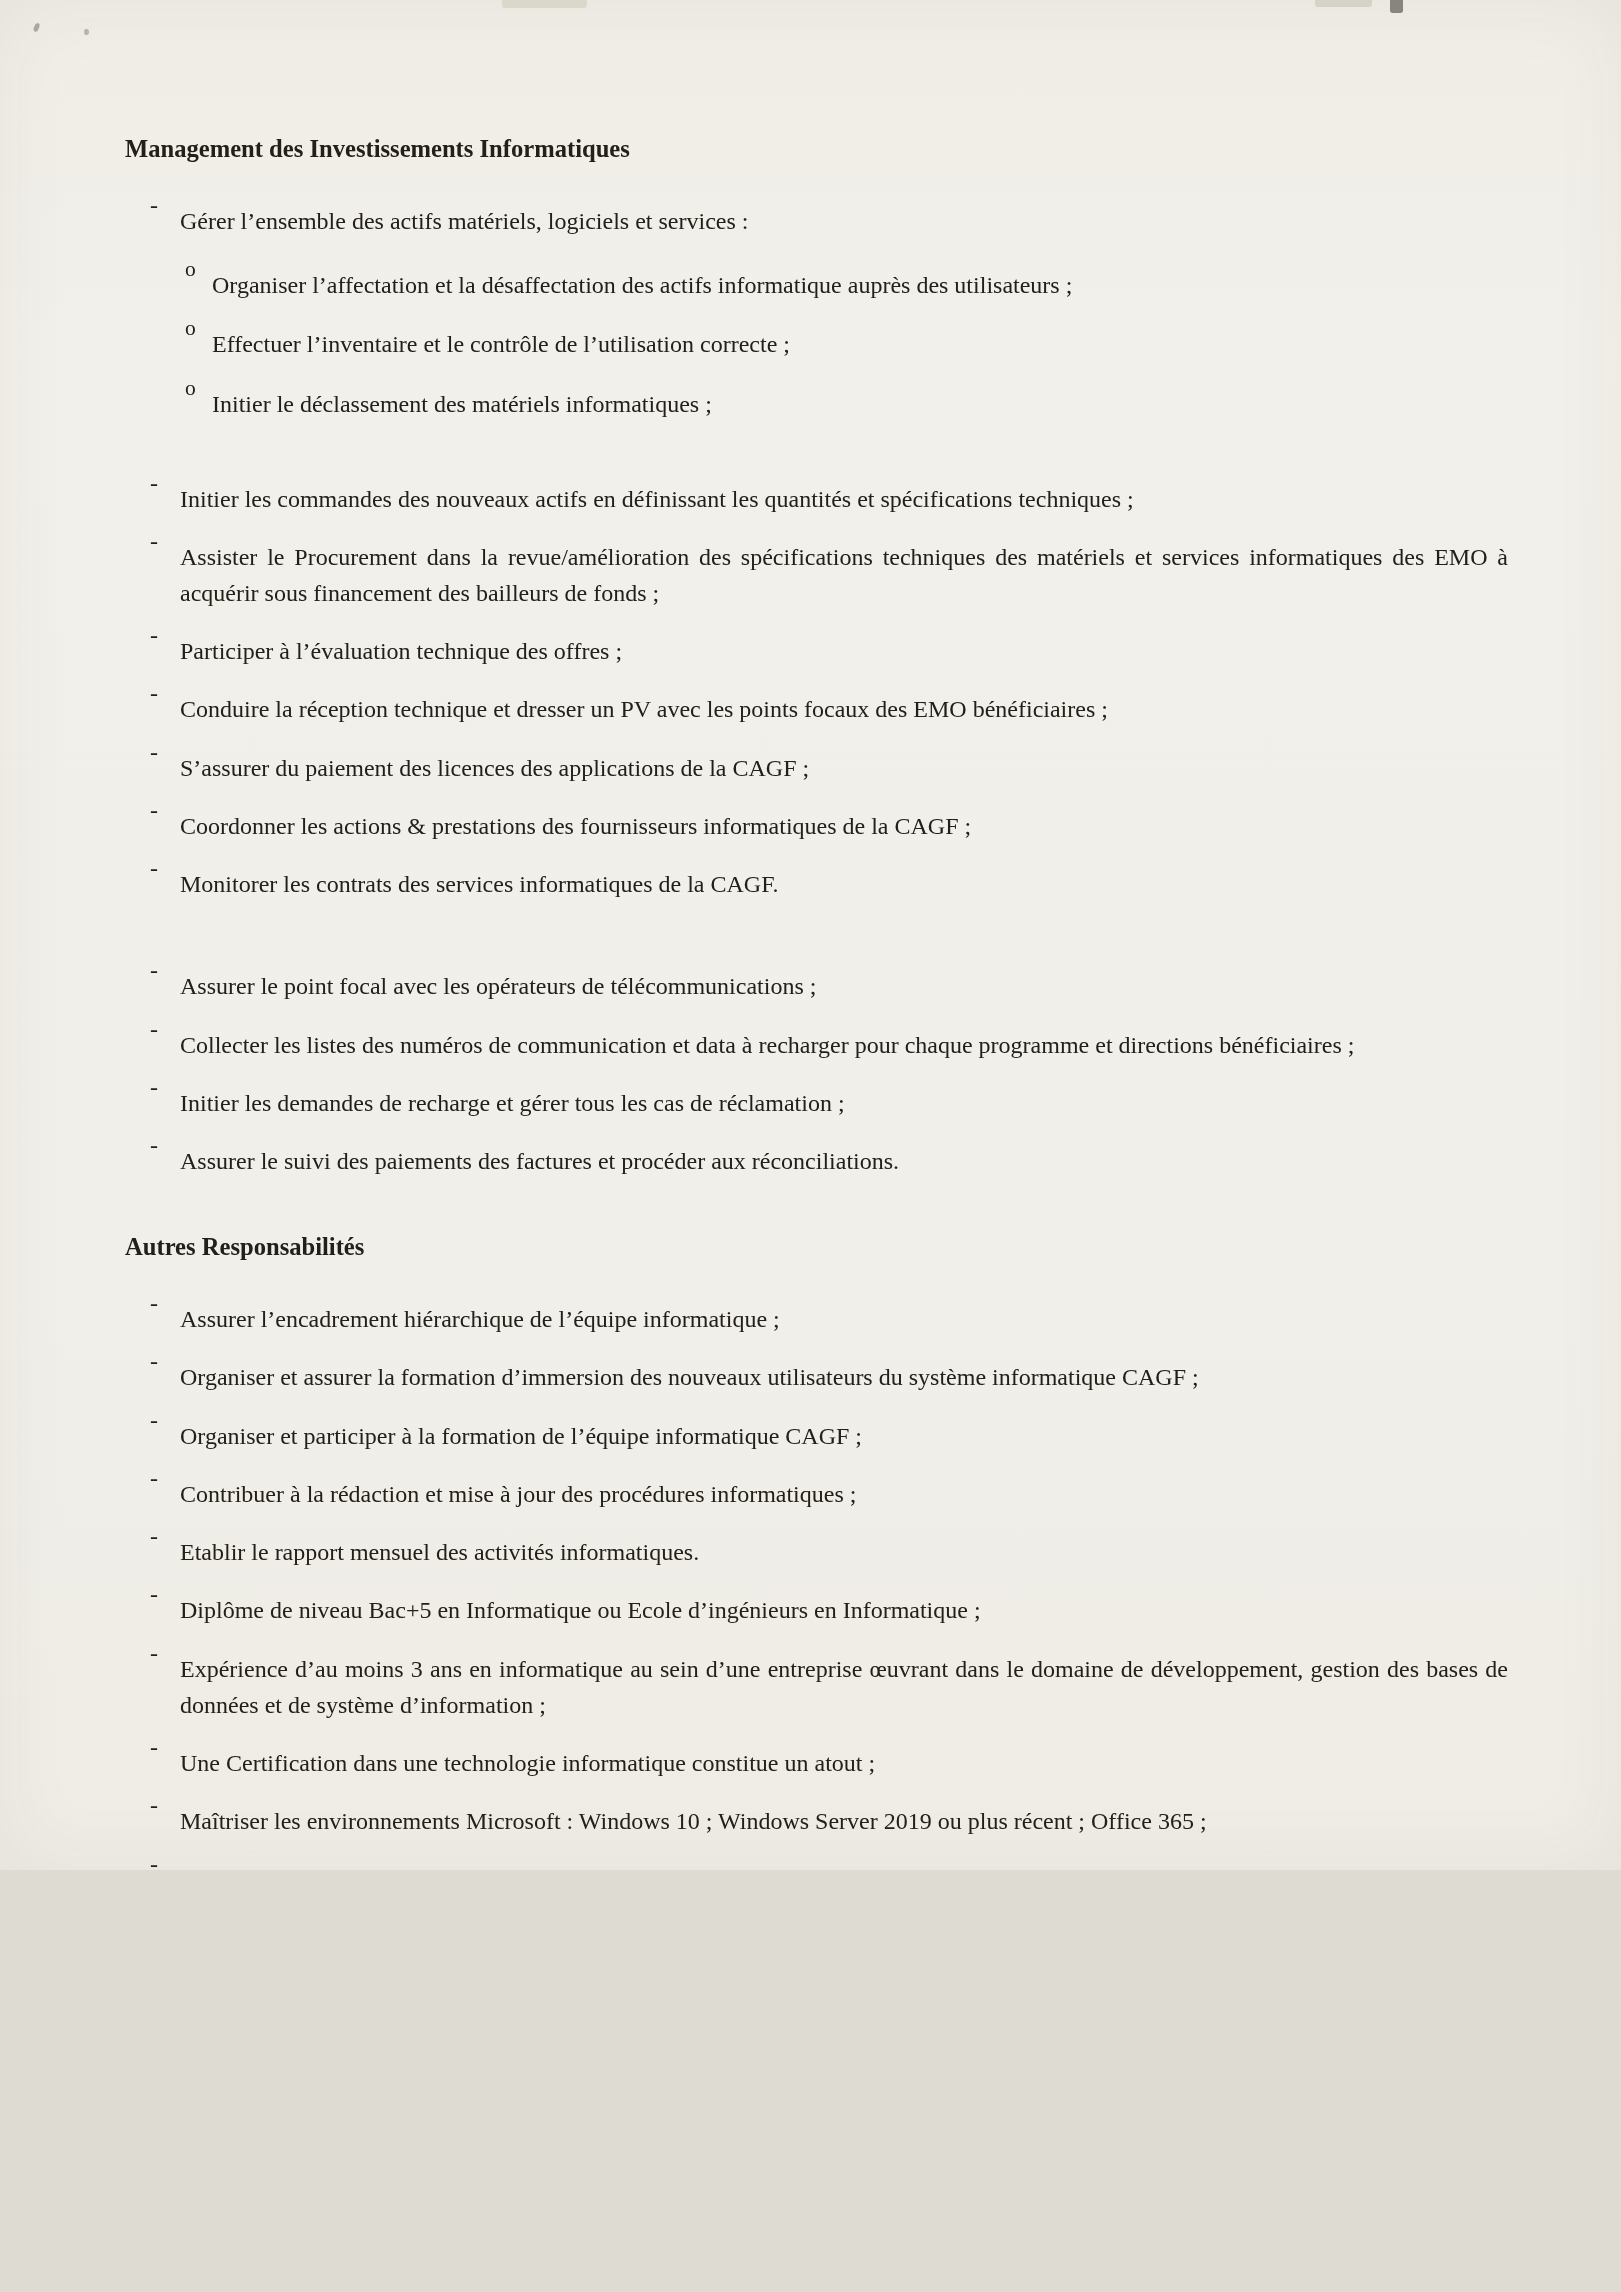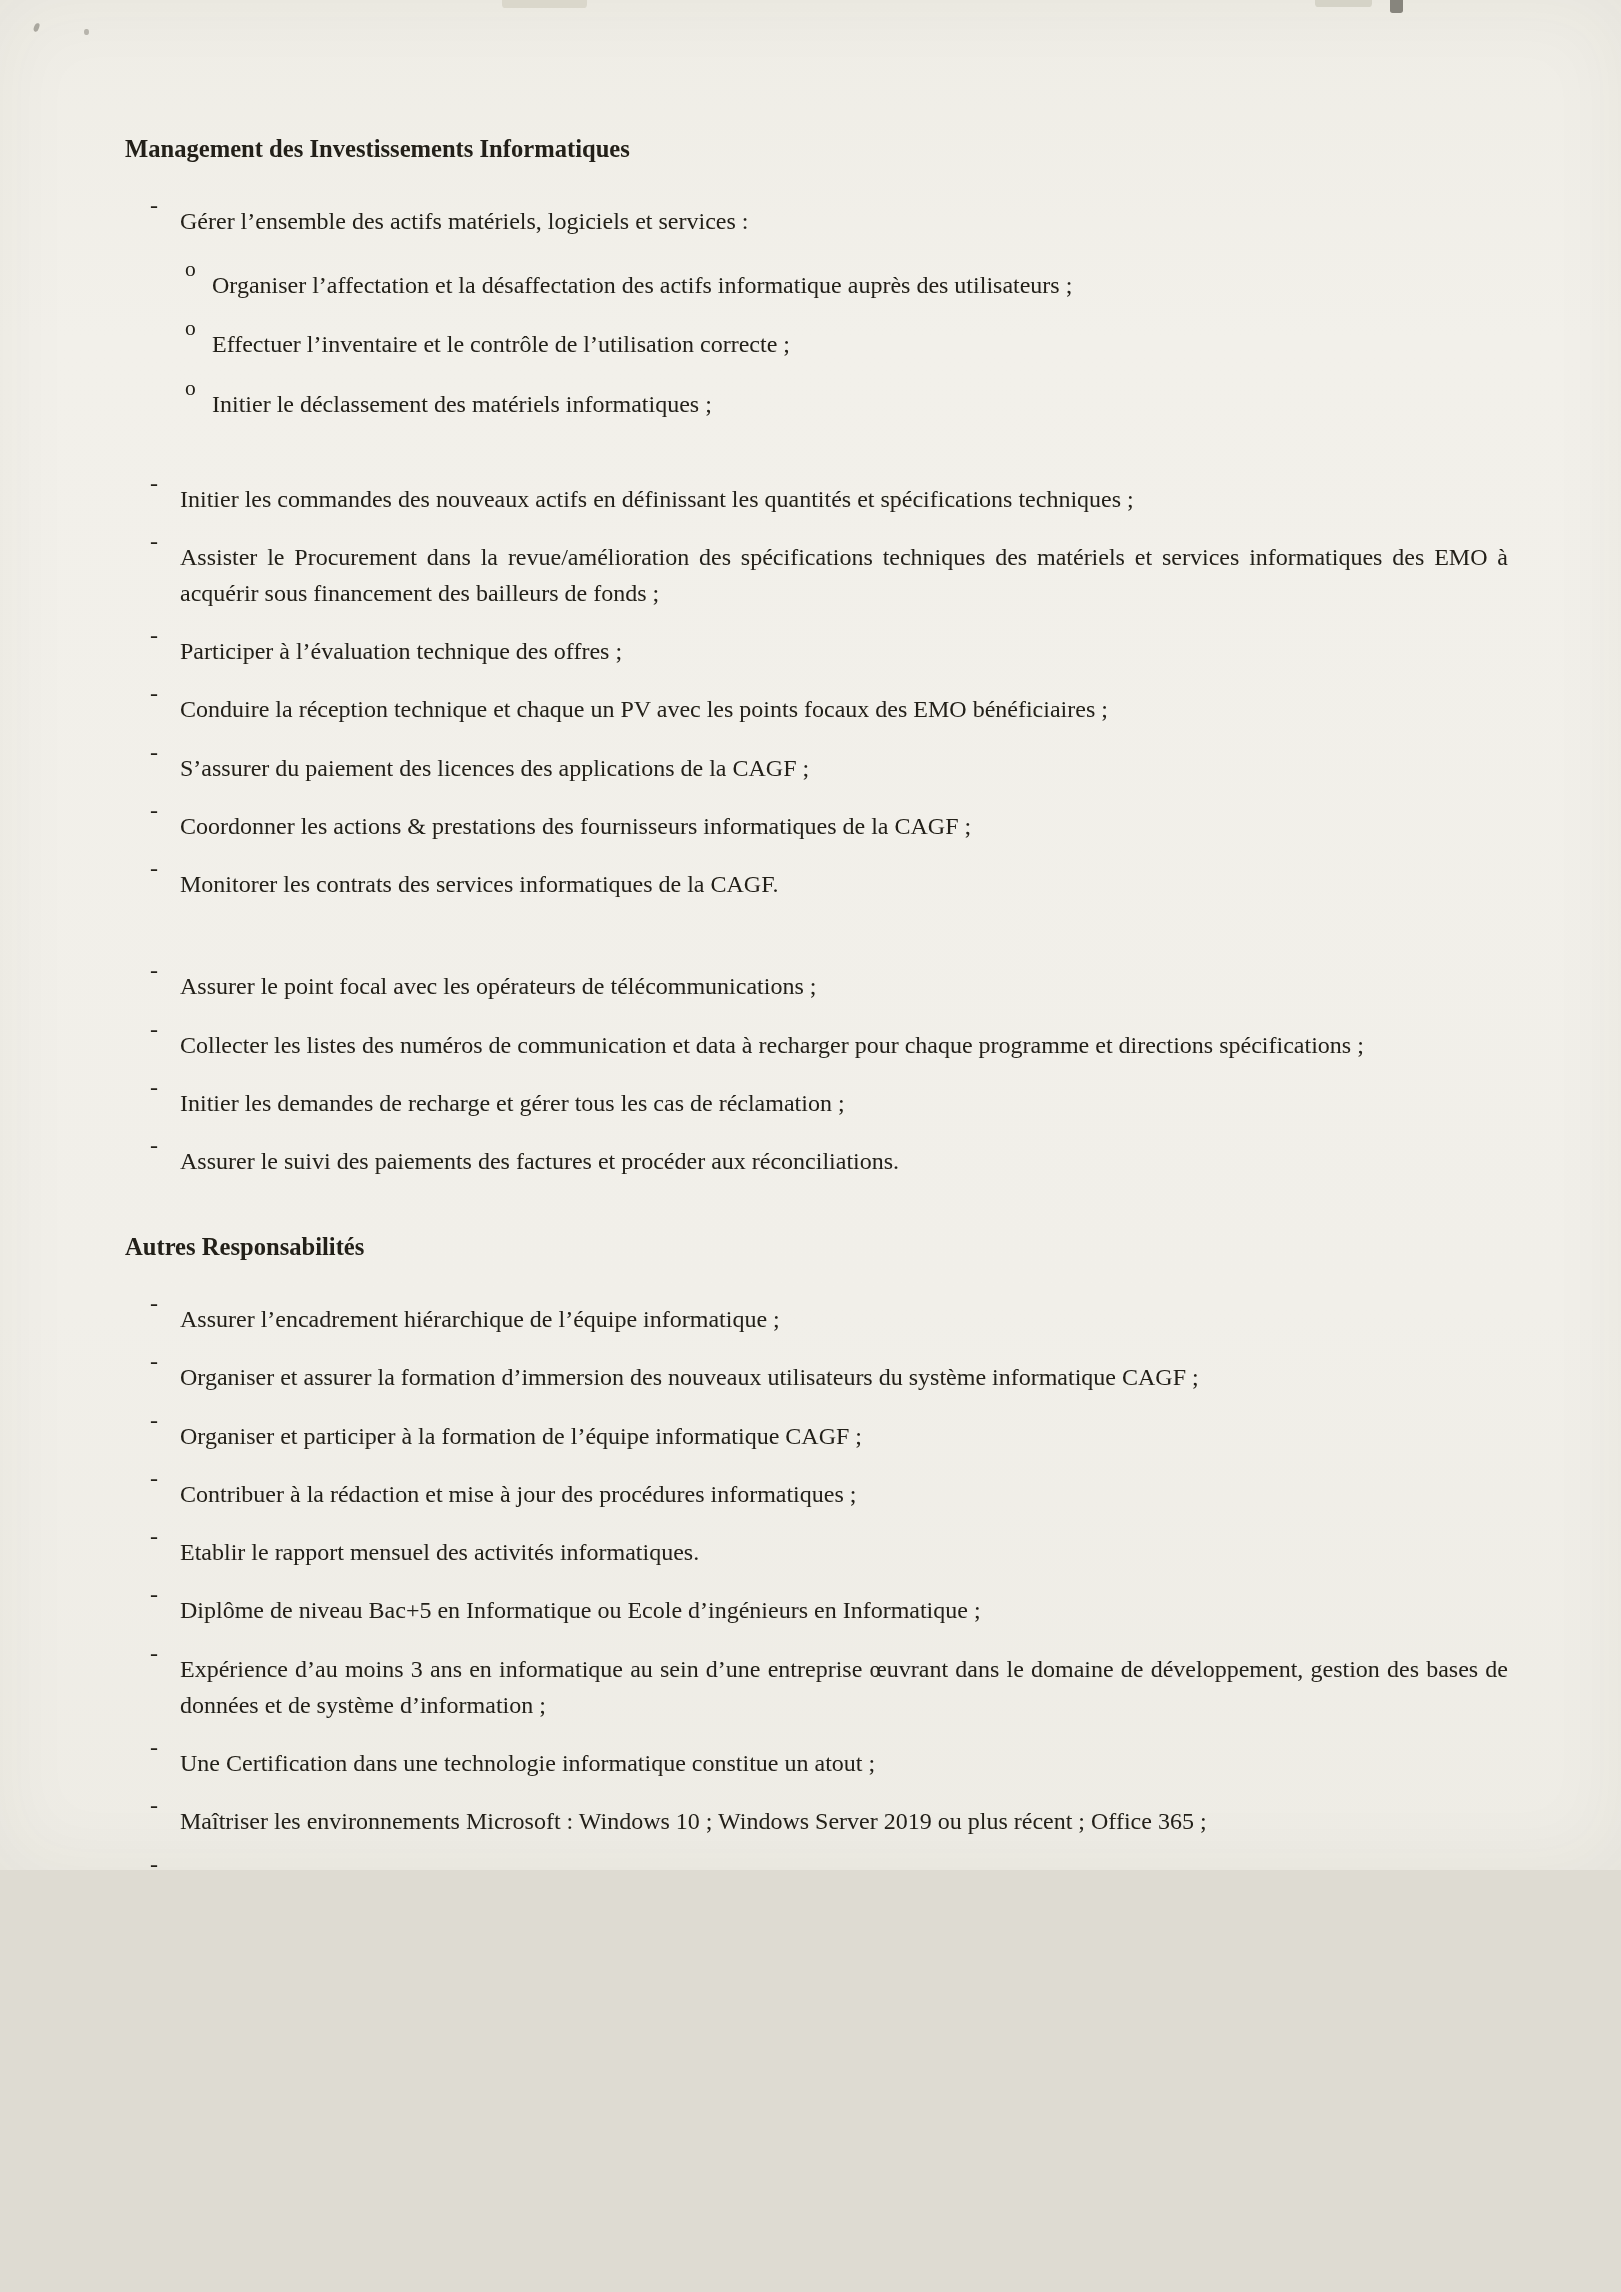--- a/index.html
+++ b/index.html
@@ -148,21 +148,21 @@
       <div class="li">
         <span class="bullet">-</span>
         <span class="li-text">Assister le Procurement dans la revue/amélioration des spécifications techniques des matériels et services informatiques des EMO à acquérir sous financement des bailleurs de fonds ;</span>
       </div>
       <div class="li">
         <span class="bullet">-</span>
         <span class="li-text">Participer à l’évaluation technique des offres ;</span>
       </div>
       <div class="li">
         <span class="bullet">-</span>
-        <span class="li-text">Conduire la réception technique et chaque un PV avec les points focaux des EMO bénéficiaires ;</span>
+        <span class="li-text">Conduire la réception technique et dresser un PV avec les points focaux des EMO bénéficiaires ;</span>
       </div>
       <div class="li">
         <span class="bullet">-</span>
         <span class="li-text">S’assurer du paiement des licences des applications de la CAGF ;</span>
       </div>
       <div class="li">
         <span class="bullet">-</span>
         <span class="li-text">Coordonner les actions &amp; prestations des fournisseurs informatiques de la CAGF ;</span>
       </div>
       <div class="li">
@@ -172,21 +172,21 @@
     </div>
 
     <div class="section">
 
       <div class="li">
         <span class="bullet">-</span>
         <span class="li-text">Assurer le point focal avec les opérateurs de télécommunications ;</span>
       </div>
       <div class="li">
         <span class="bullet">-</span>
-        <span class="li-text">Collecter les listes des numéros de communication et data à recharger pour chaque programme et directions spécifications ;</span>
+        <span class="li-text">Collecter les listes des numéros de communication et data à recharger pour chaque programme et directions bénéficiaires ;</span>
       </div>
       <div class="li">
         <span class="bullet">-</span>
         <span class="li-text">Initier les demandes de recharge et gérer tous les cas de réclamation ;</span>
       </div>
       <div class="li">
         <span class="bullet">-</span>
         <span class="li-text">Assurer le suivi des paiements des factures et procéder aux réconciliations.</span>
       </div>
     </div>

